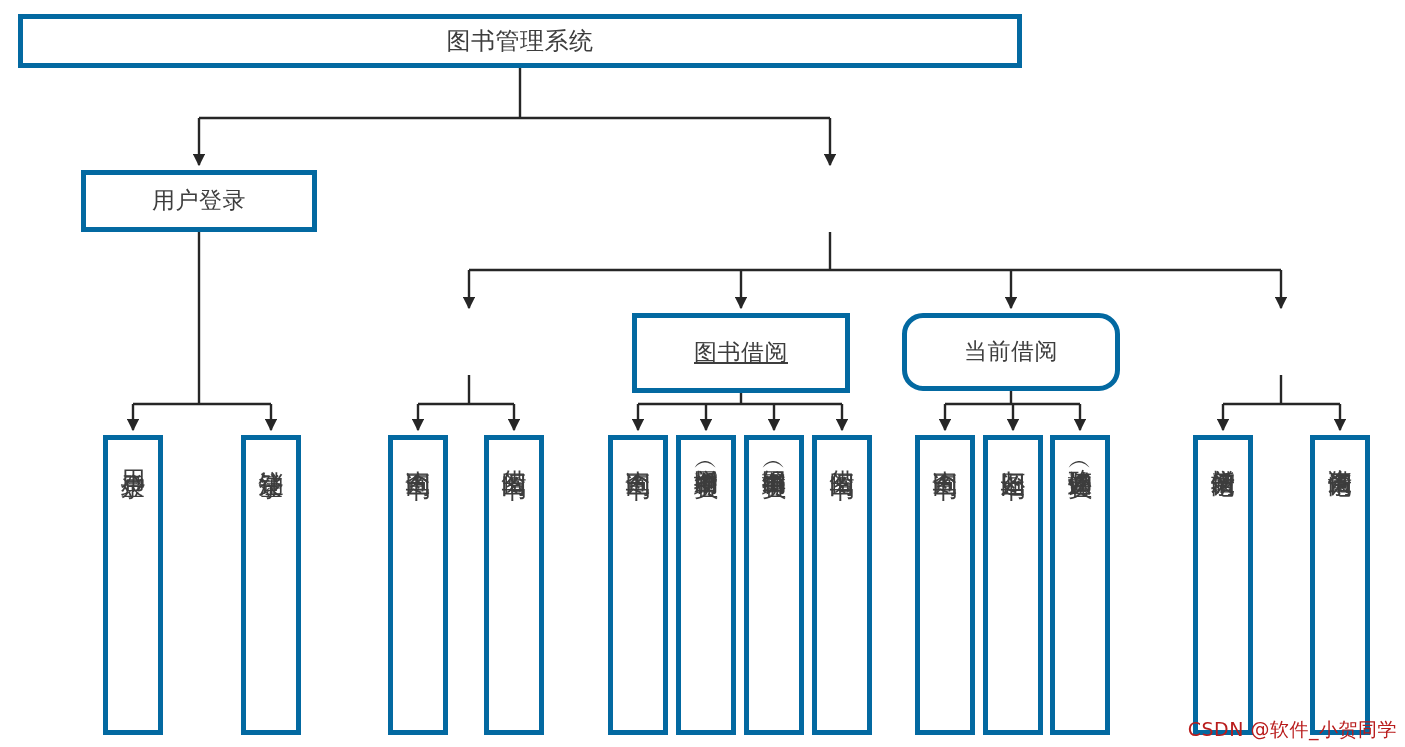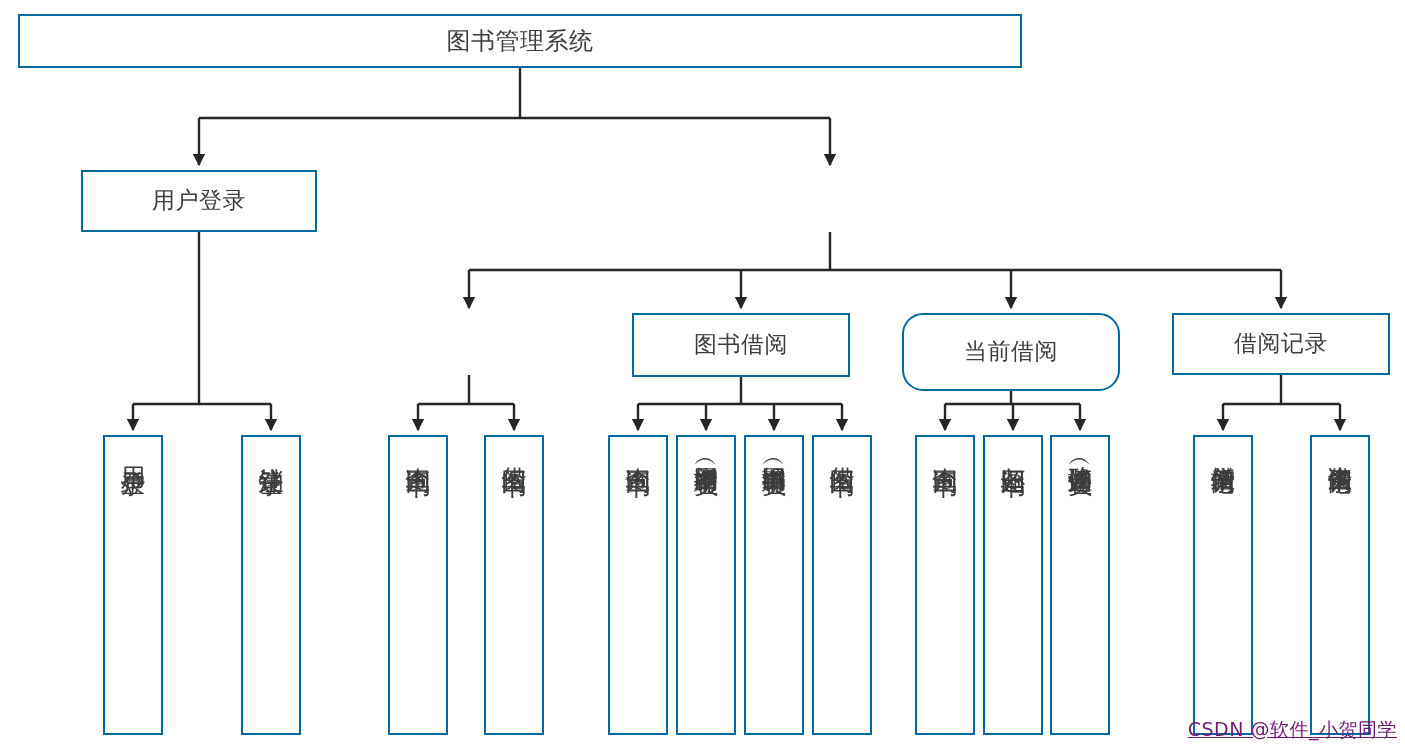--- a/index.html
+++ b/index.html
@@ -21,21 +21,21 @@
     position: absolute;
     left: 0;
     top: 0;
     width: 1405px;
     height: 747px;
     pointer-events: none;
   }
   .node {
     position: absolute;
     box-sizing: border-box;
-    border: 2px solid #0369a1;
+    border: 5px solid #0369a1;
     background: #ffffff;
     display: flex;
     align-items: center;
     justify-content: center;
     color: #3d3d3d;
   }
   .node .lbl {
     display: block;
     text-align: center;
     line-height: 1.18;
@@ -65,24 +65,23 @@
   }
   .node.vert.tall .lbl {
     font-size: 24px;
     letter-spacing: 1px;
   }
   .watermark {
     position: absolute;
     right: 8px;
     bottom: 4px;
     font-size: 19px;
-    color: #701a75;
+    color: #b91c1c;
     white-space: nowrap;
     letter-spacing: 0.5px;
-    text-decoration: underline;
   }
 </style>
 </head>
 <body>
 
 <div id="canvas">
 
   <svg id="wires" viewBox="0 0 1405 747">
     <defs>
       <marker id="arrow" viewBox="0 0 10 10" refX="9" refY="5" markerWidth="5.2" markerHeight="5.2" orient="auto-start-reverse">
@@ -134,28 +133,25 @@
   </svg>
 
   <div class="node horiz root" style="left:18px; top:14px; width:1004px; height:54px;">
     <span class="lbl">图书管理系统</span>
   </div>
 
   <div class="node horiz" style="left:81px; top:170px; width:236px; height:62px;">
     <span class="lbl">用户登录</span>
   </div>
 
-  <div class="node horiz" style="left:632px; top:313px; width:218px; height:64px;">
+  <div class="node horiz" style="left:632px; top:313px; width:218px; height:80px;text-decoration:underline;">
     <span class="lbl">图书借阅</span>
   </div>
   <div class="node horiz" style="left:902px; top:313px; width:218px; height:78px;border-radius:21px;">
     <span class="lbl">当前借阅</span>
-  </div>
-  <div class="node horiz" style="left:1172px; top:313px; width:218px; height:62px;">
-    <span class="lbl">借阅记录</span>
   </div>
 
   <div class="node vert" style="left:103px; top:435px; width:60px; height:300px;">
     <span class="lbl">用户登录</span>
   </div>
   <div class="node vert" style="left:241px; top:435px; width:60px; height:300px;">
     <span class="lbl">注销登录</span>
   </div>
 
   <div class="node vert" style="left:388px; top:435px; width:60px; height:300px;">

